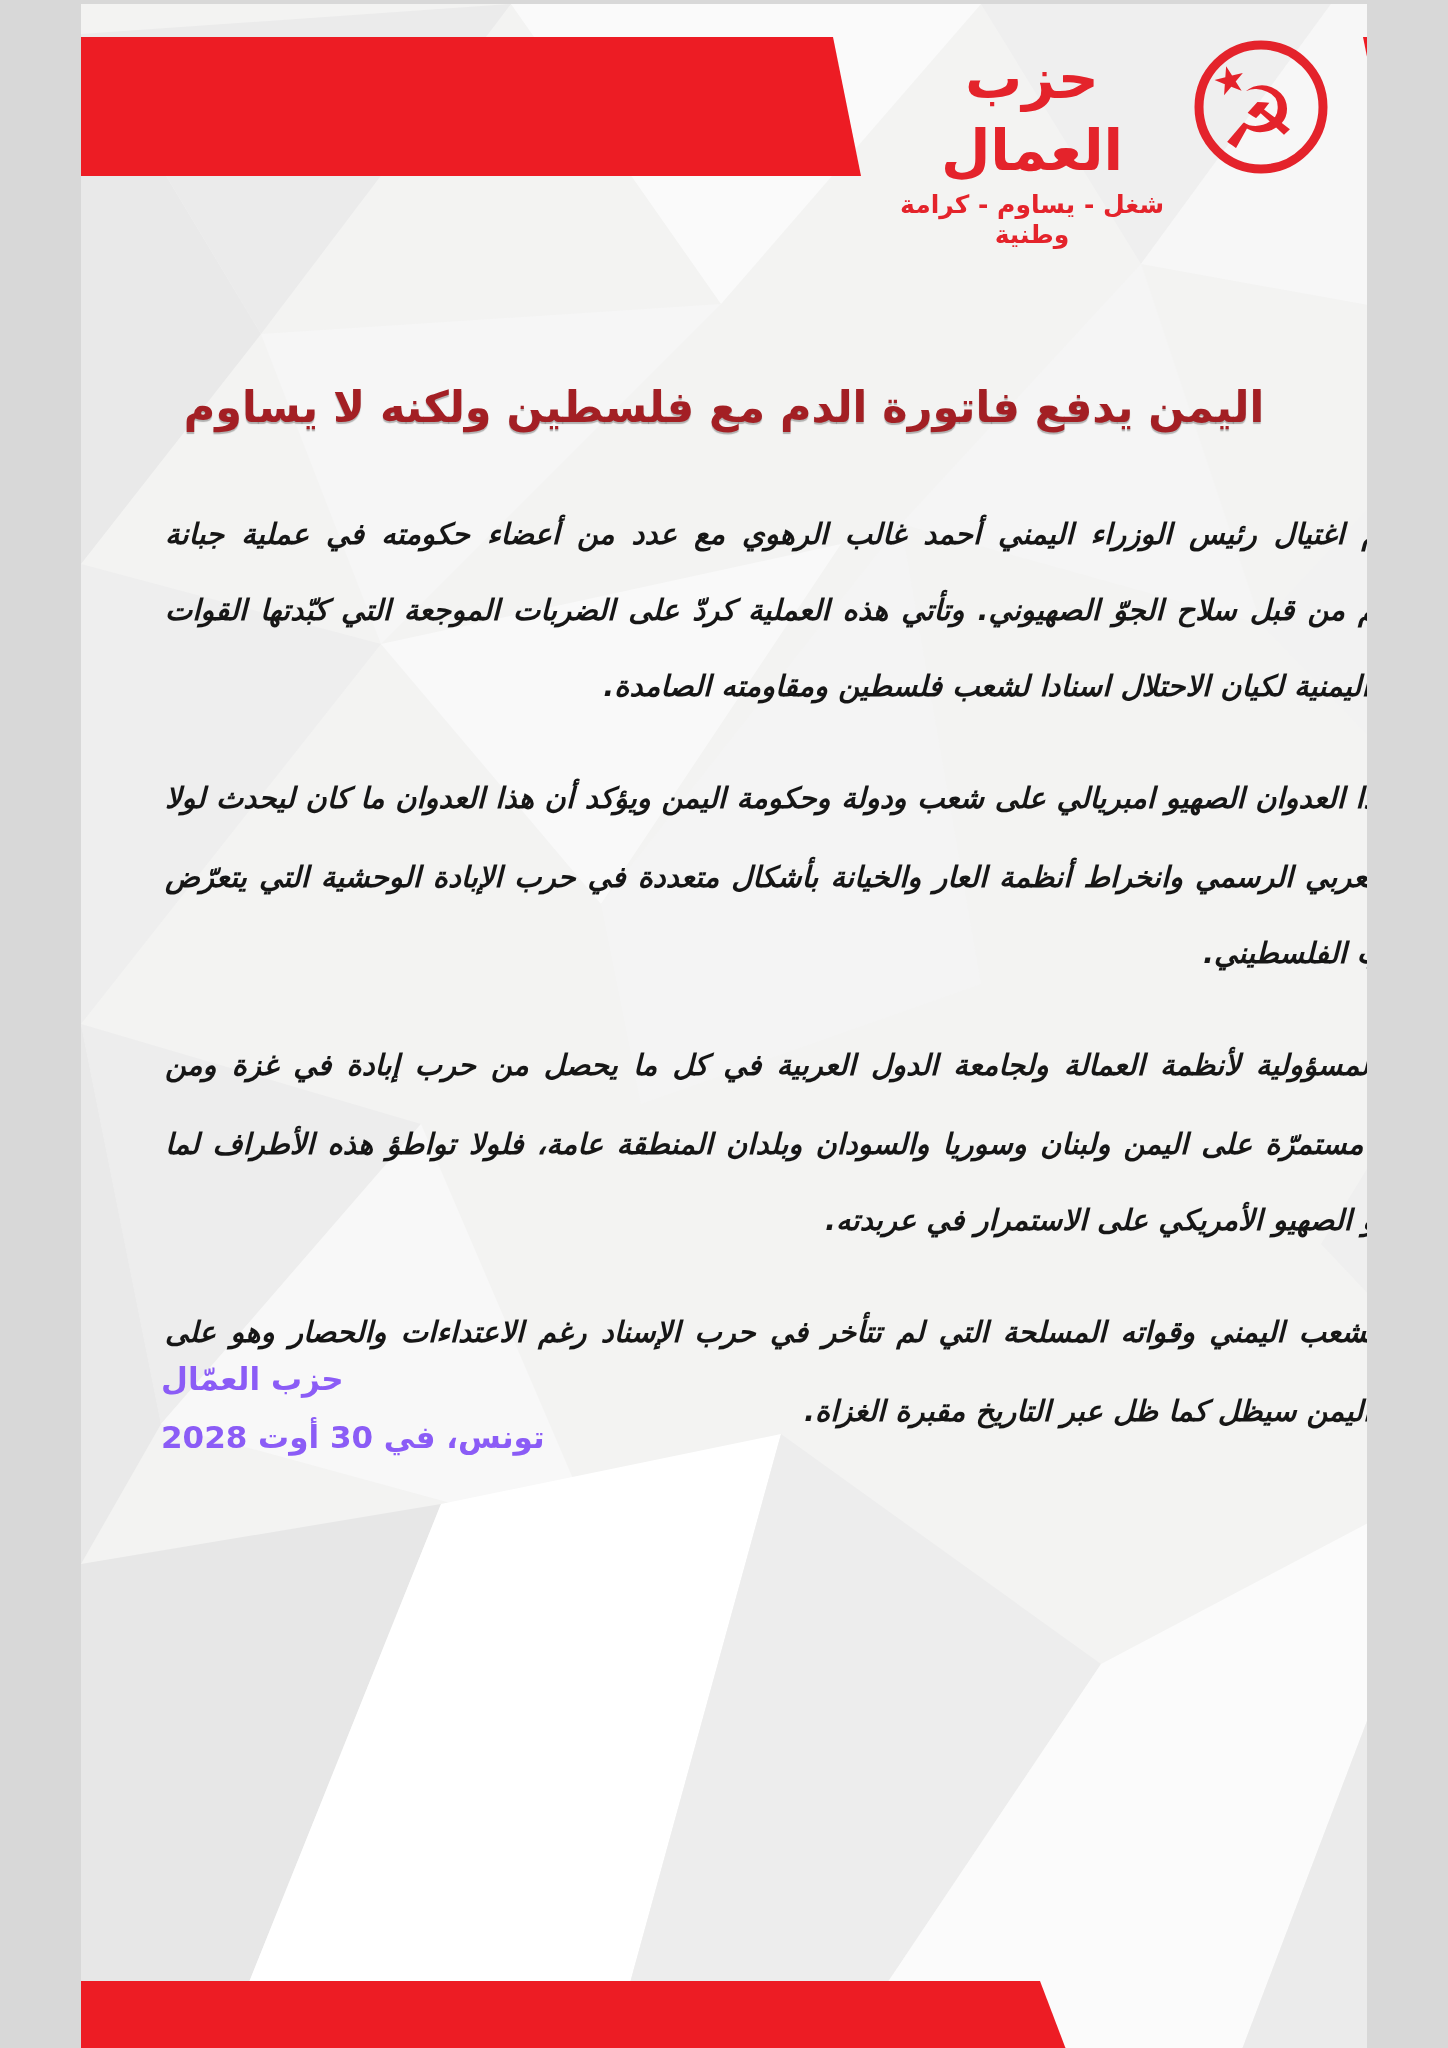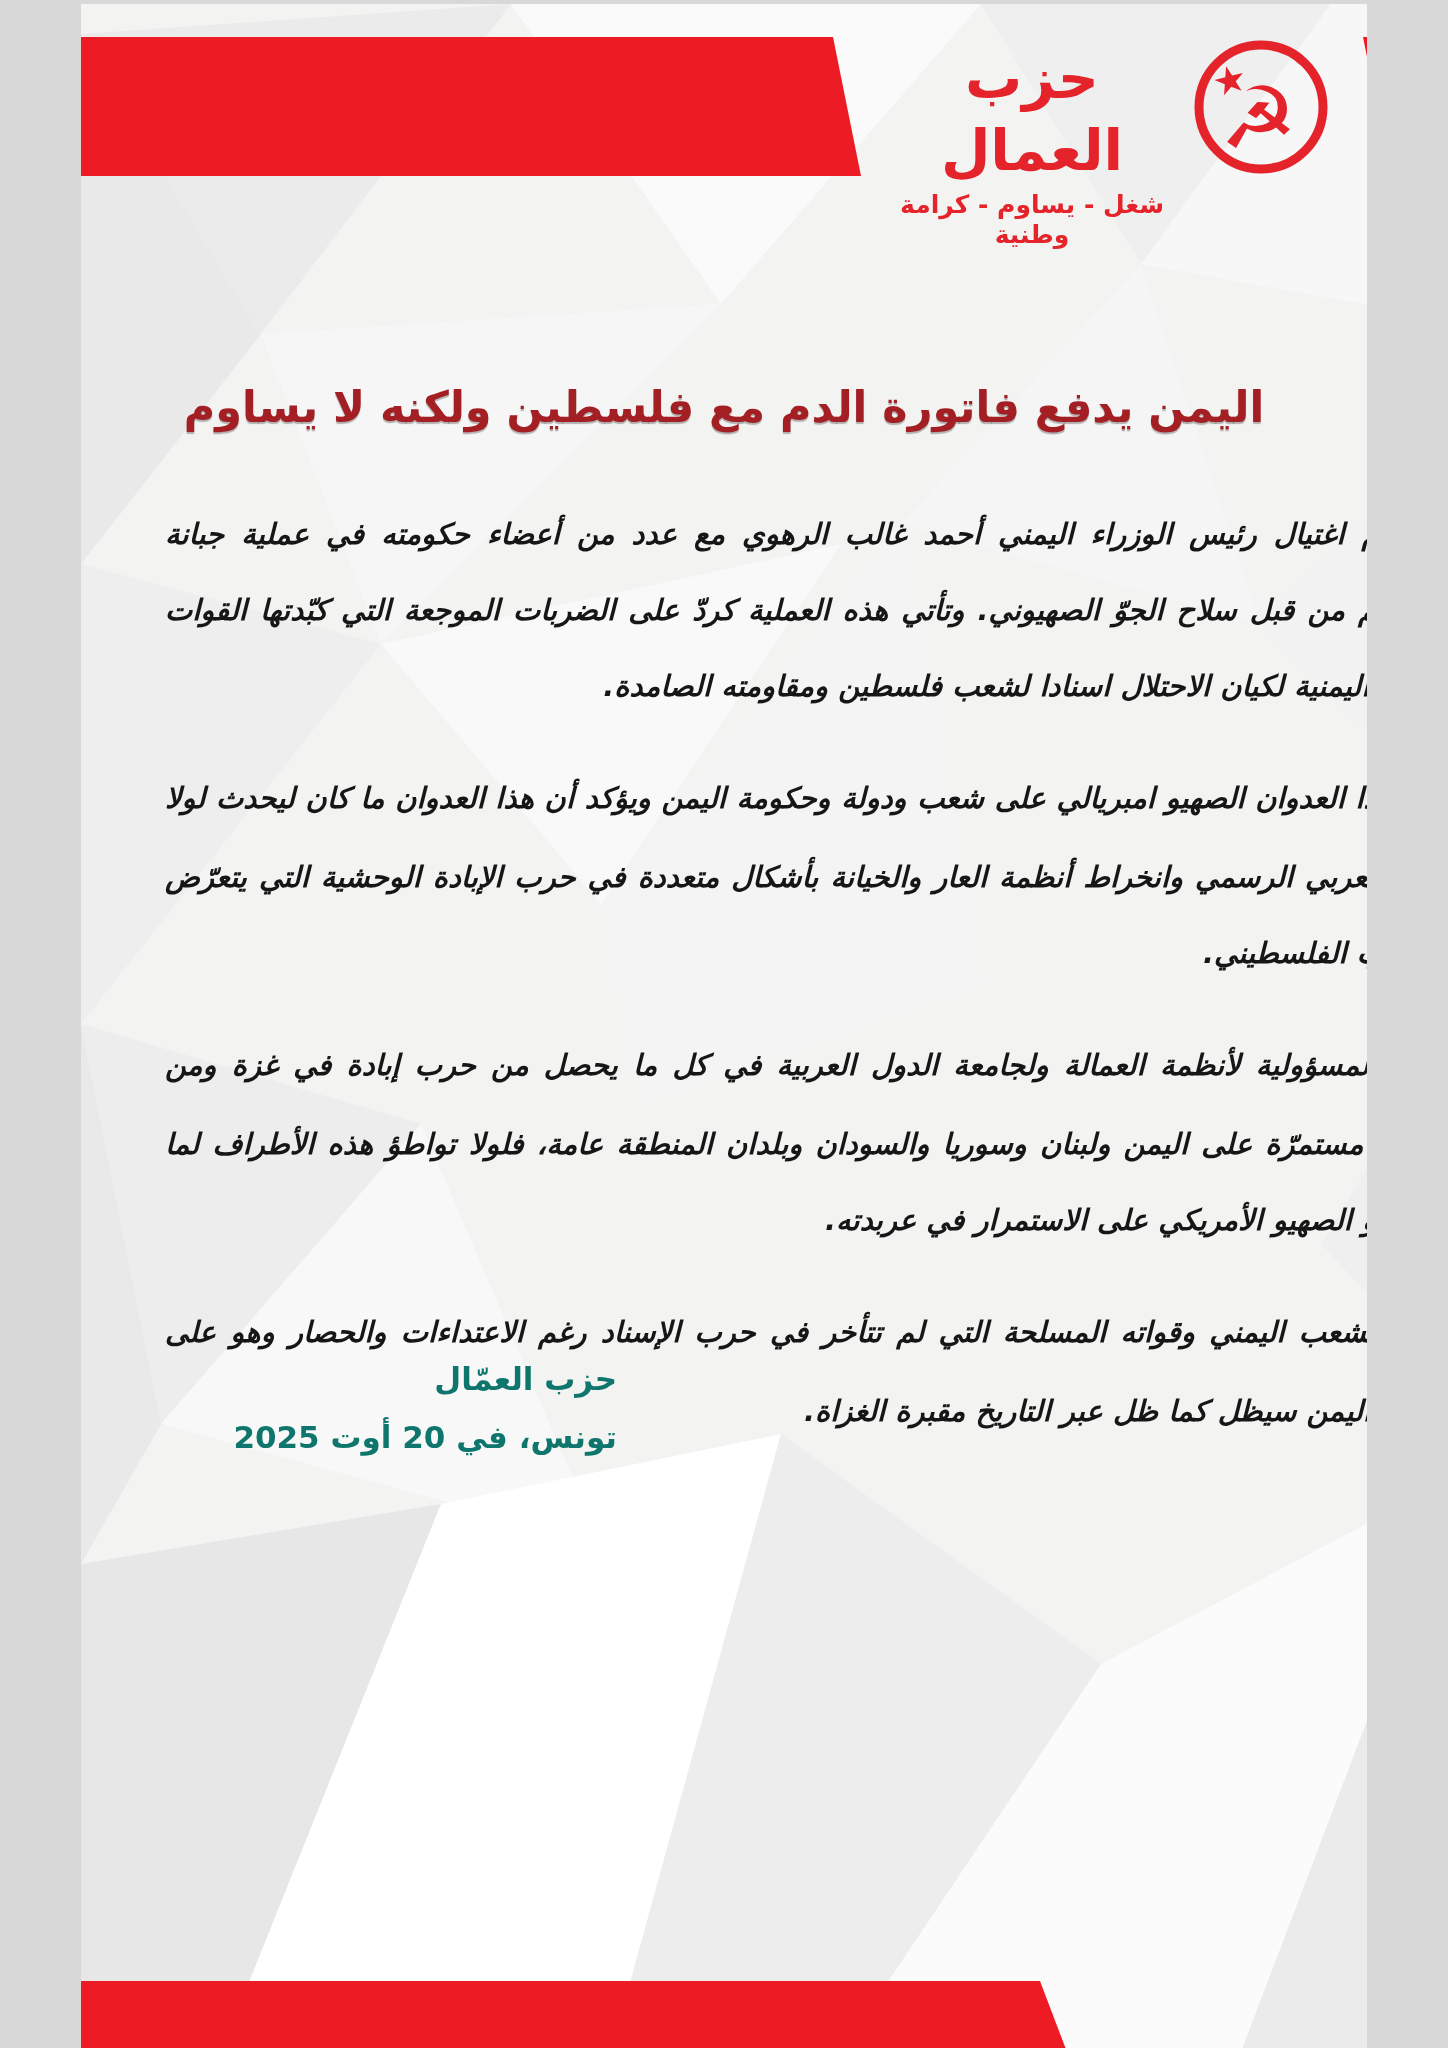--- a/index.html
+++ b/index.html
@@ -55,23 +55,23 @@
   .doc-body p{margin:0 0 36px 0;}
   .bullet-marker{
     display:inline-block;
     font-size:22px;
     margin-left:10px;
     transform:translateY(-3px);
   }
   
   .signature{
     position:absolute;left:80px;top:1346px;width:456px;
-    direction:rtl;text-align:right;
+    direction:rtl;text-align:left;
     font-size:31px;font-weight:bold;line-height:58px;
-    color:#0f766e;z-index:3;
+    color:#8b5cf6;z-index:3;
   }
   
   .band-footer{
     position:absolute;left:0;top:1977px;width:986px;height:71px;
     clip-path:polygon(0 0,959px 0,100% 100%,0 100%);
     z-index:2;
   }
 </style>
 </head>
 <body>
@@ -124,18 +124,18 @@
 
     <p><span class="bullet-marker">▪</span><span>يدين هذا العدوان الصهيو امبريالي على شعب ودولة وحكومة اليمن ويؤكد أن هذا العدوان  ما كان ليحدث لولا التواطؤ العربي الرسمي وانخراط أنظمة العار والخيانة بأشكال متعددة في حرب الإبادة الوحشية التي يتعرّض لها الشعب الفلسطيني.</span></p>
 
     <p><span class="bullet-marker">▪</span><span>يحمّل المسؤولية لأنظمة العمالة ولجامعة الدول العربية في كل ما يحصل من حرب إبادة في غزة ومن اعتداءات مستمرّة على اليمن ولبنان وسوريا والسودان وبلدان المنطقة عامة، فلولا تواطؤ هذه الأطراف لما تجرّأ العدوّ الصهيو الأمريكي على الاستمرار في عربدته.</span></p>
 
     <p><span class="bullet-marker">▪</span><span>يحيّي الشعب اليمني وقواته المسلحة التي لم تتأخر في حرب الإسناد رغم الاعتداءات والحصار وهو على يقين بأن اليمن سيظل كما ظل عبر التاريخ مقبرة الغزاة.</span></p>
   </div>
 
   <div class="signature">
     <div>حزب العمّال</div>
-    <div>تونس، في 20 أوت 2025</div>
+    <div>تونس، في 30 أوت 2028</div>
   </div>
 
   <div class="band-footer" style="background:#ED1C24"></div>
 
 </div>
 
 </body></html>

